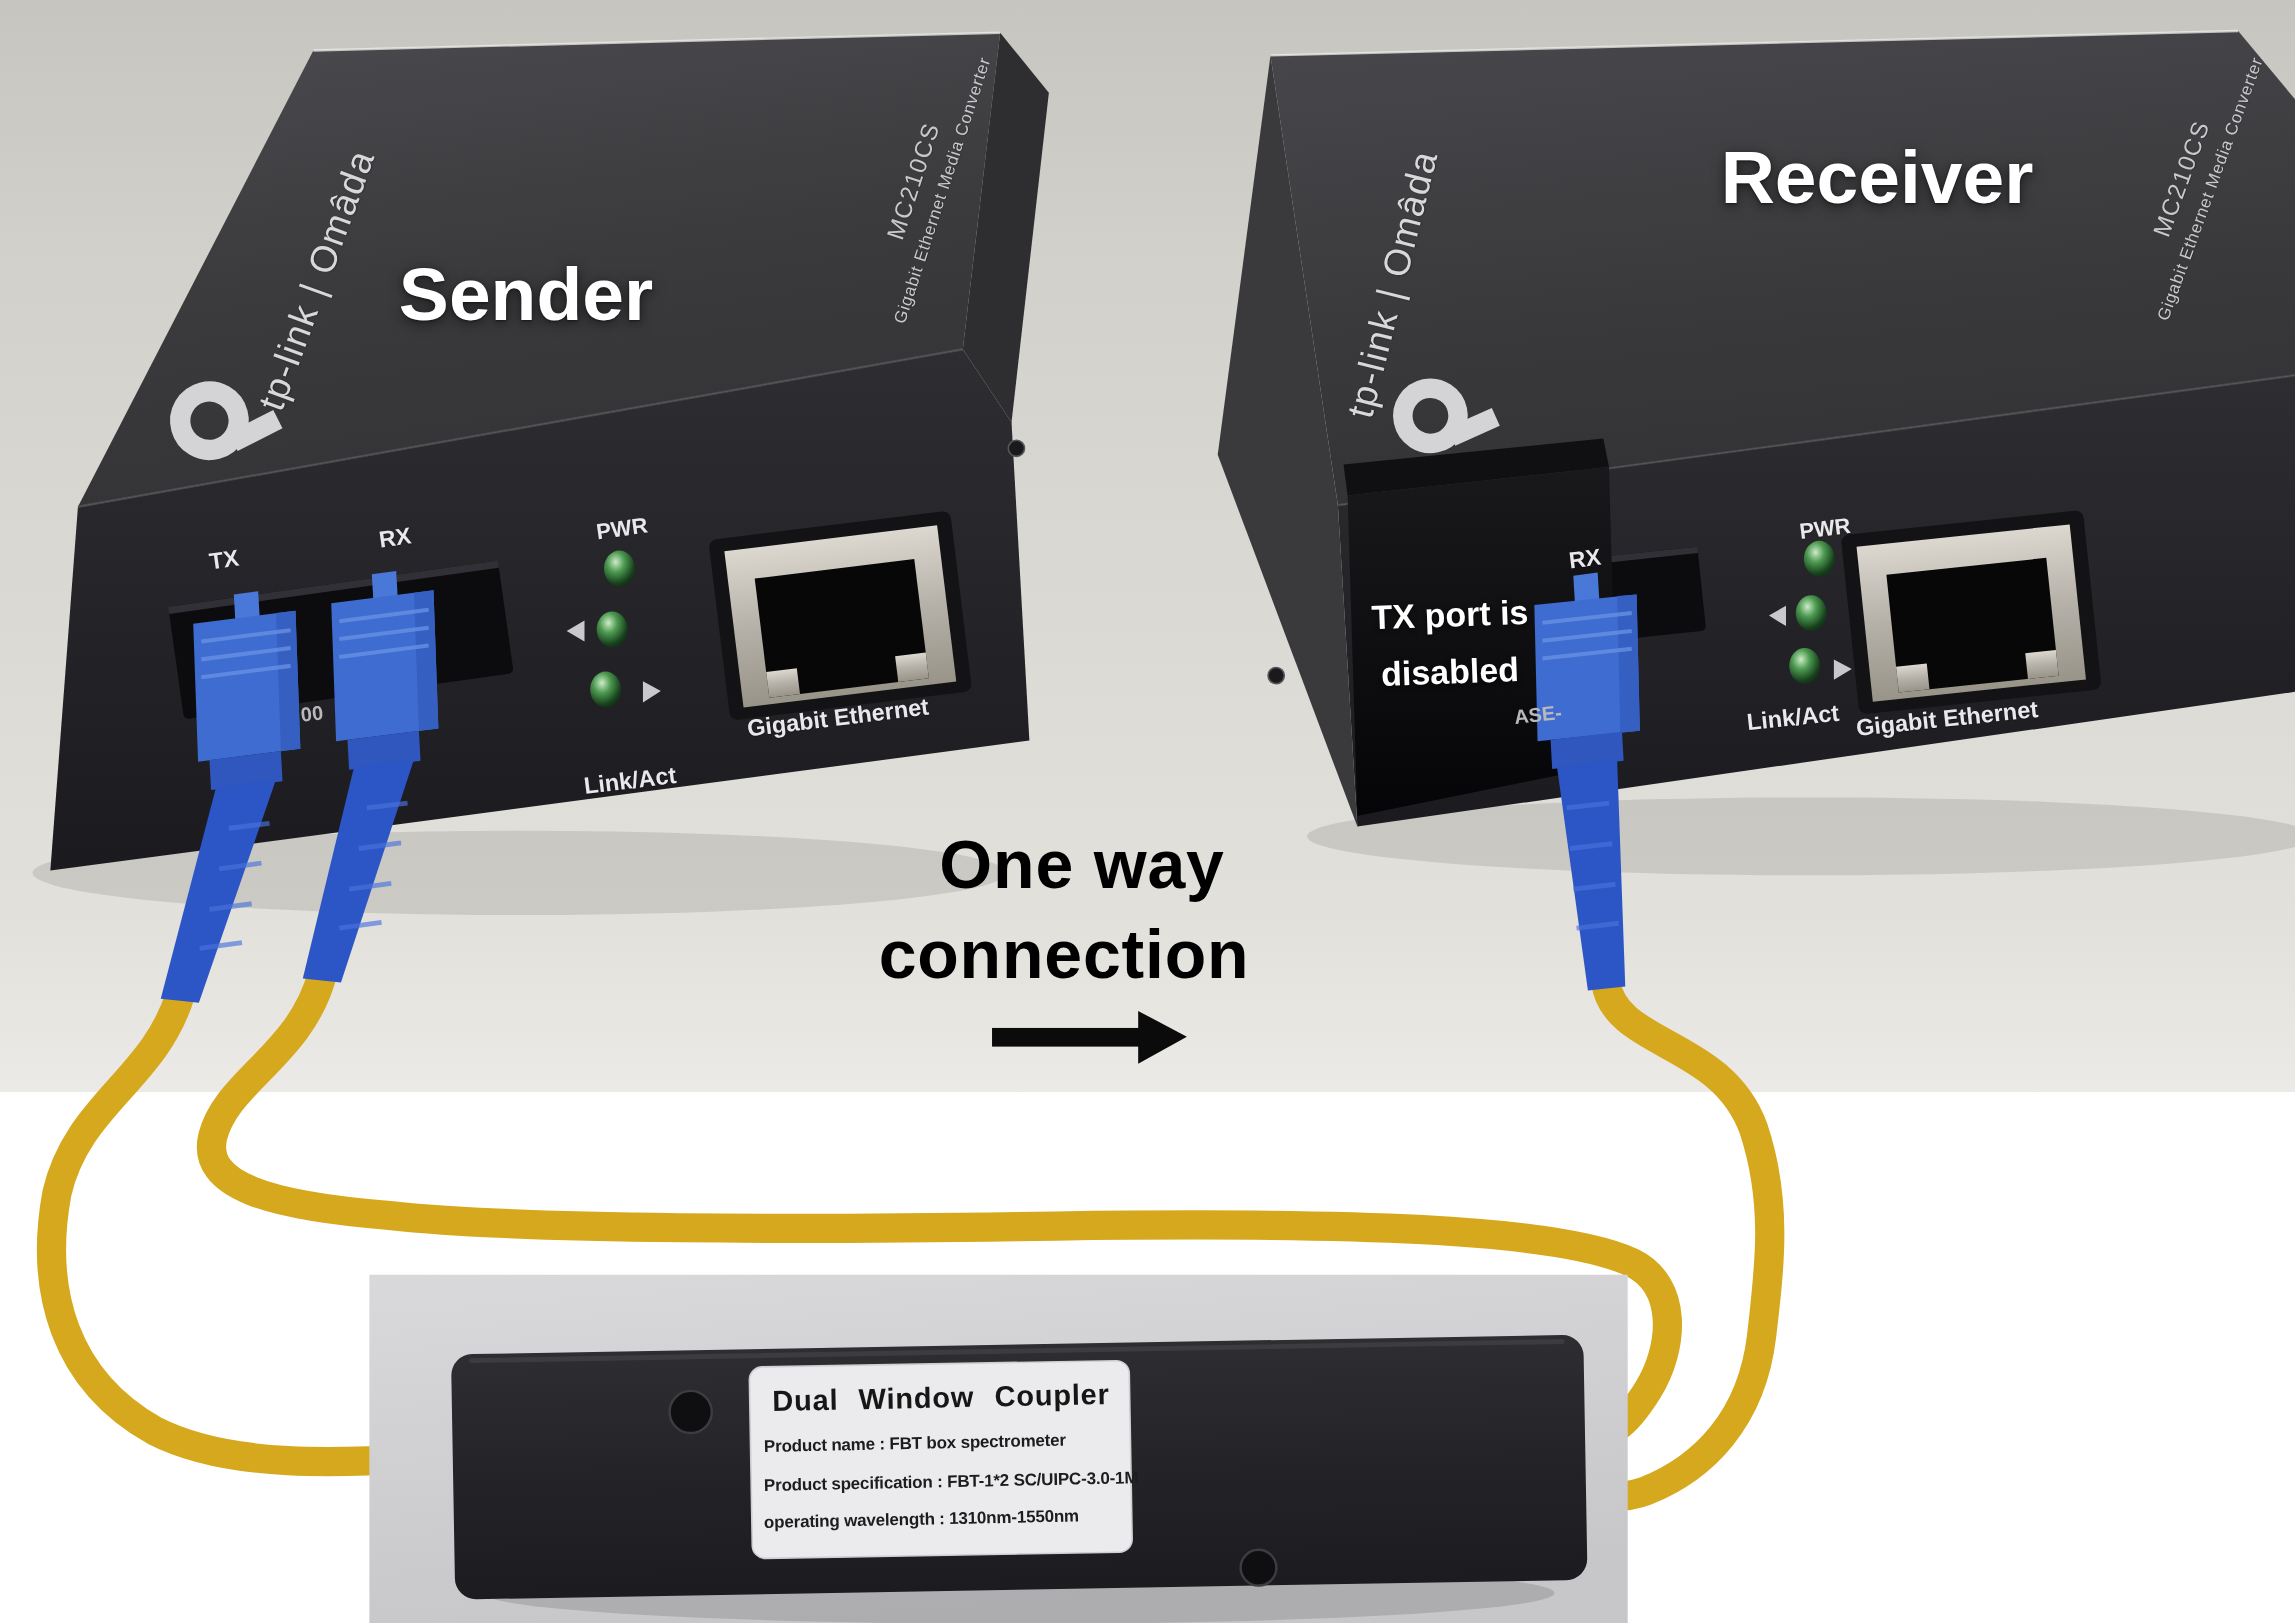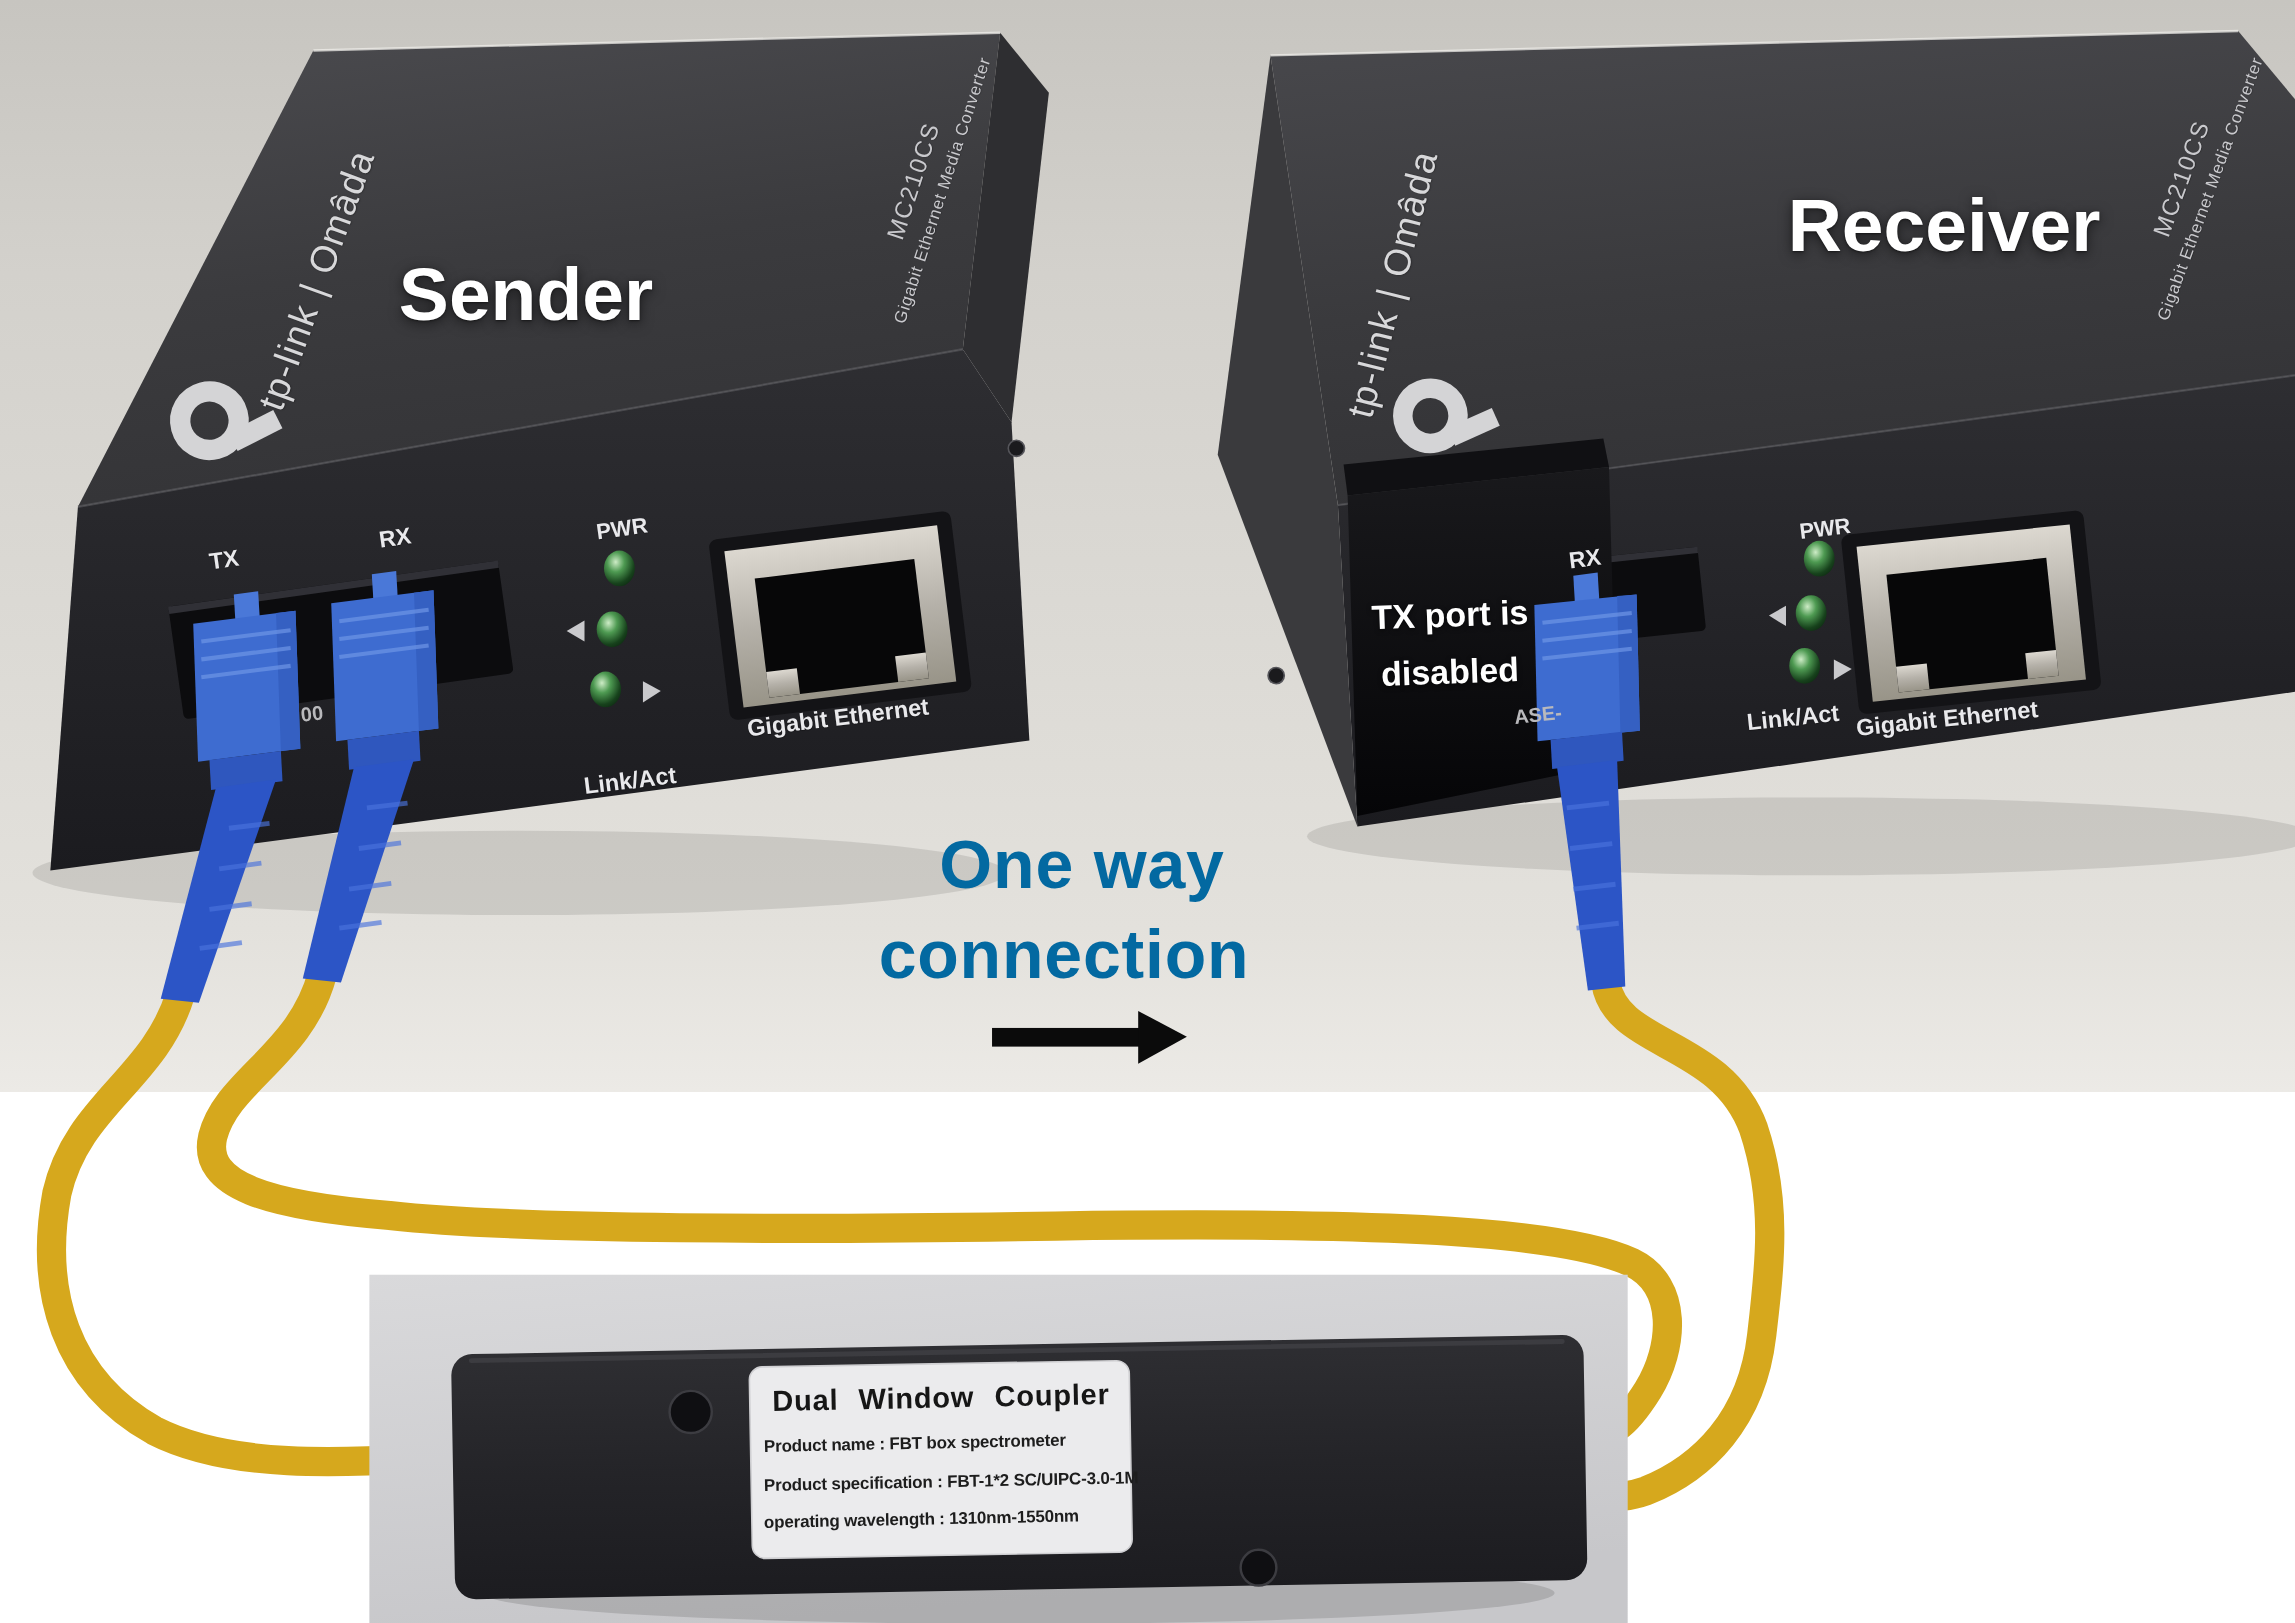--- a/index.html
+++ b/index.html
@@ -14,21 +14,21 @@
     text-shadow:0 3.2px 13px rgba(0,0,0,.55),0 0.8px 2.4px rgba(0,0,0,.5);}
   .brand{font-size:37px;font-weight:400;color:#d8d8da;letter-spacing:1.6px;
     text-shadow:0 0.8px 1.6px rgba(0,0,0,.4);}
   .model-block{color:#c9c9cd;text-align:center;text-shadow:0 0.8px 0.8px rgba(0,0,0,.3);}
   .model-block .m1{font-size:24px;font-weight:400;letter-spacing:1.6px;}
   .model-block .m2{font-size:17px;font-weight:400;letter-spacing:0.8px;margin-top:6.5px;}
   .panel-txt{font-weight:700;color:#e9e9ec;text-shadow:0 0.8px 0.8px rgba(0,0,0,.4);}
   .fs27{font-size:22px;} .fs28{font-size:23px;} .fs29{font-size:23.5px;}
   .frag{font-size:20px;font-weight:700;color:#b9b9bc;}
   .tape-txt{font-size:34px;font-weight:700;color:#ffffff;text-shadow:0 1.6px 4.9px rgba(0,0,0,.6);}
-  .caption{font-size:68px;font-weight:700;color:#0369a1;letter-spacing:0.8px;}
+  .caption{font-size:68px;font-weight:700;color:#000000;letter-spacing:0.8px;}
   .coupler-title{font-size:29px;font-weight:700;color:#161616;letter-spacing:0.8px;word-spacing:11.4px;}
   .coupler-line{position:absolute;transform:translate(0,-50%) rotate(-1.2deg);transform-origin:left center;
     font-size:17px;font-weight:700;color:#1d1d1d;letter-spacing:-0.2px;white-space:nowrap;}
 </style>
 </head>
 <body>
 
 <div id="stage">
 
   <div class="photo-bg"></div>
@@ -202,21 +202,21 @@
         <rect x="558" y="1656" width="1395" height="302" rx="26" fill="url(#boxG)"></rect>
         <rect x="580" y="1661" width="1350" height="6" rx="3" fill="#46464b" opacity="0.6"></rect>
         <circle cx="852" cy="1732" r="26" fill="#0f0f12" stroke="#3c3c41" stroke-width="3"></circle>
         <circle cx="1548" cy="1936" r="22" fill="#0f0f12" stroke="#3c3c41" stroke-width="3"></circle>
         <rect x="925" y="1678" width="468" height="236" rx="16" fill="#ebebed" stroke="#cfcfd2" stroke-width="2"></rect>
       </g>
     </g>
   </svg>
 
   <div class="txt device-label" style="left:526px;top:294px;text-align:center;">Sender</div>
-  <div class="txt device-label" style="left:1944px;top:177px;margin-top:48px;">Receiver</div>
+  <div class="txt device-label" style="left:1877px;top:177px;">Receiver</div>
 
   <div class="txt brand" style="left:317px;top:280px;transform:translate(-50%,-50%) rotate(-70deg);">tp-link | Omâda</div>
   <div class="txt brand" style="left:1393px;top:284px;transform:translate(-50%,-50%) rotate(-76deg);">tp-link | Omâda</div>
 
   <div class="txt model-block" style="left:926px;top:185px;transform:translate(-50%,-50%) rotate(-72deg);">
     <div class="m1">MC210CS</div>
     <div class="m2">Gigabit Ethernet Media Converter</div>
   </div>
   <div class="txt model-block" style="left:2194px;top:183px;transform:translate(-50%,-50%) rotate(-70deg);">
     <div class="m1">MC210CS</div>

